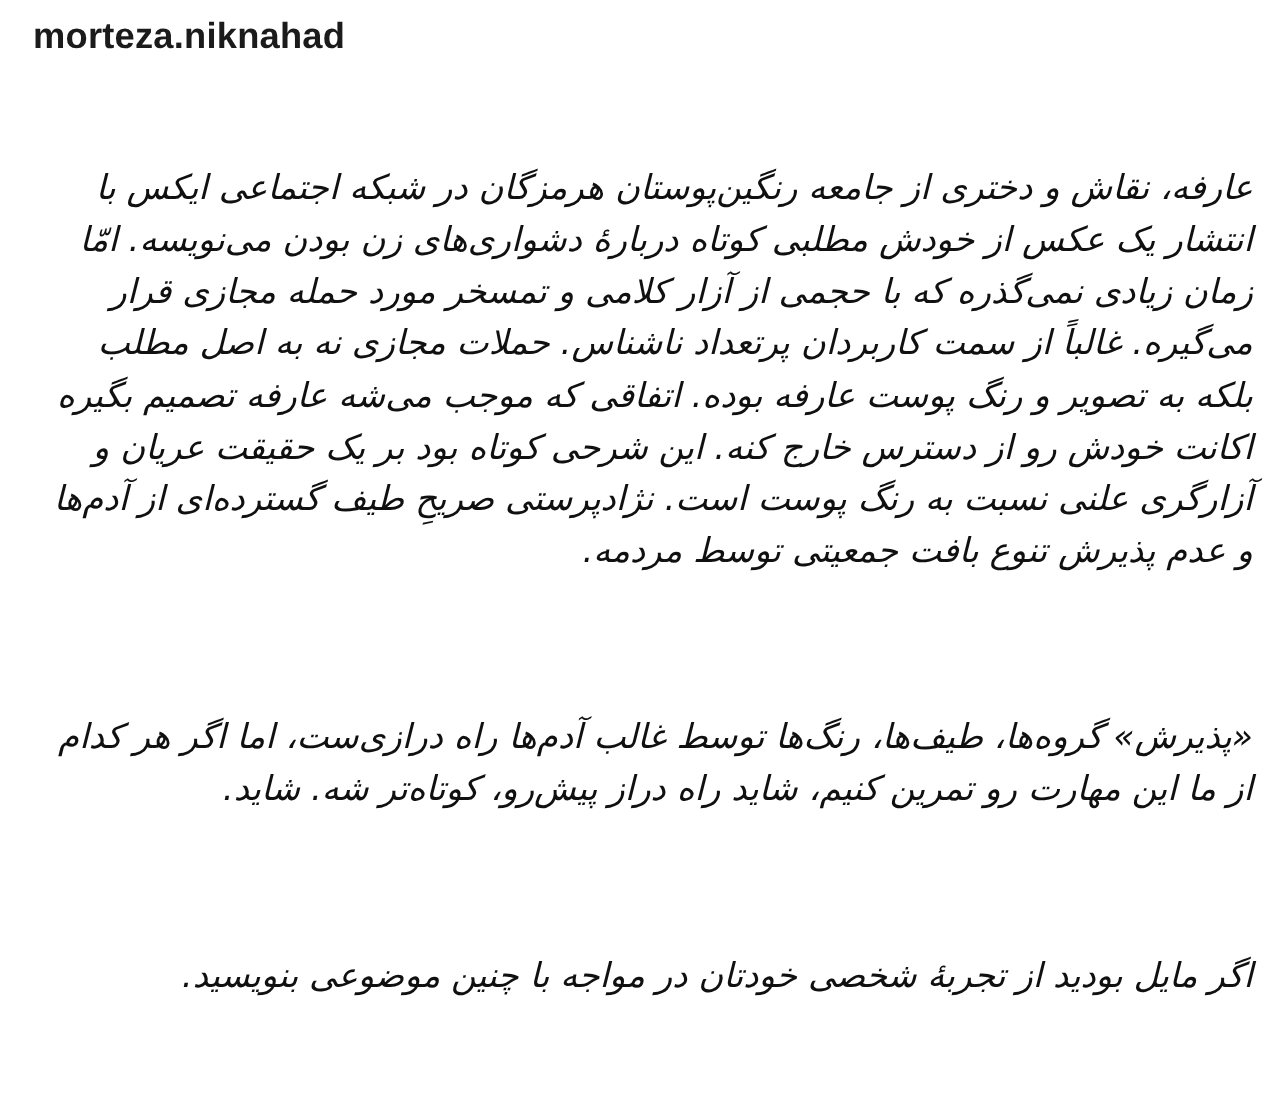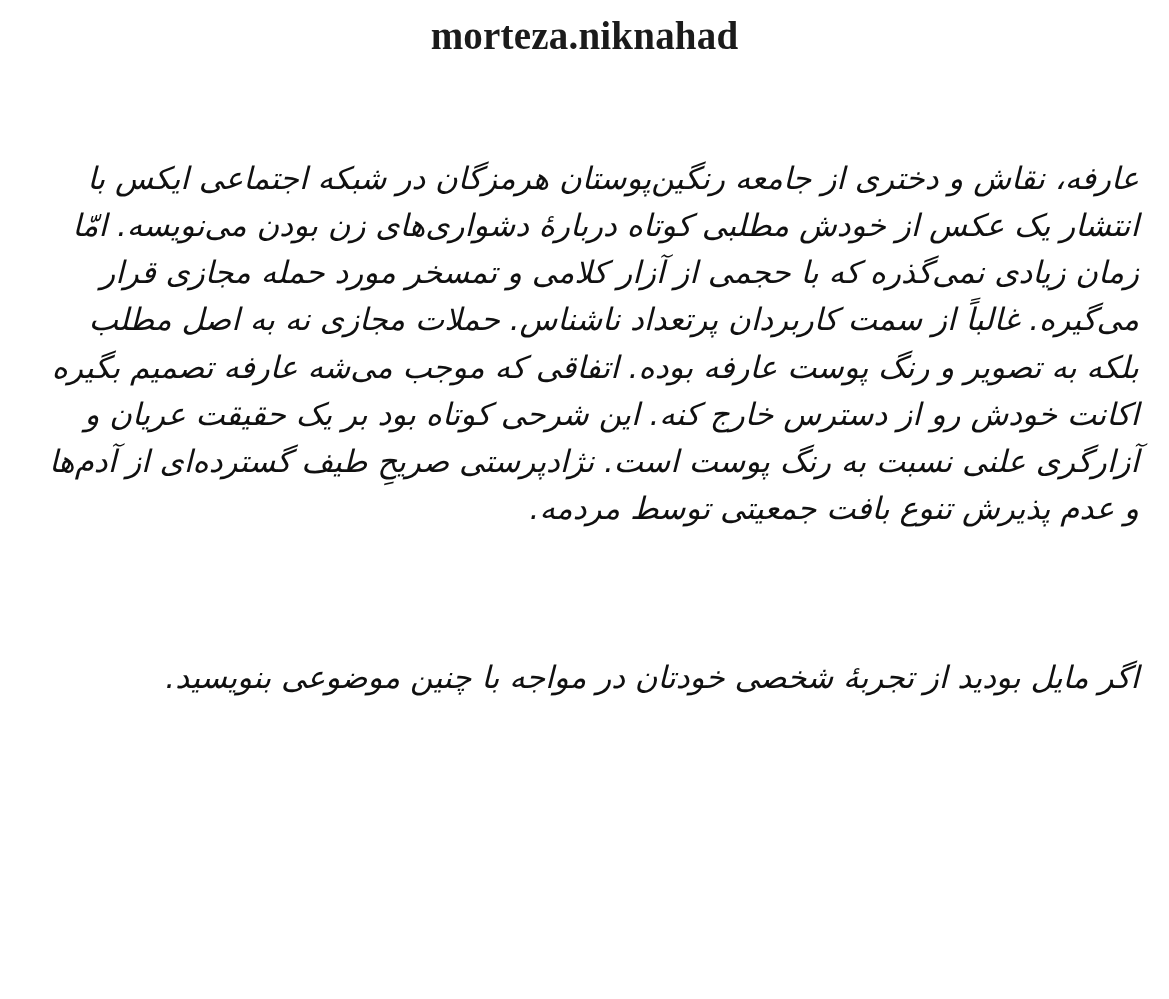--- a/index.html
+++ b/index.html
@@ -14,28 +14,28 @@
     font-family: "DejaVu Sans", "Liberation Sans", sans-serif;
     color: #111111;
   }
   .post {
     box-sizing: border-box;
     width: 1169px;
     padding: 14px 30px 0 30px;
   }
   .username {
     direction: ltr;
-    text-align: center;
-    font-size: 39px;
+    text-align: left;
+    font-size: 33px;
     line-height: 1.15;
     font-weight: 600;
     color: #1b1b1b;
     letter-spacing: 0.2px;
     margin: 0 0 2px 0;
-    font-family: Liberation Serif, serif;
+    font-family: Liberation Sans, sans-serif;
   }
   .body-text {
     direction: rtl;
     text-align: right;
     font-size: 31px;
     line-height: 1.52;
     color: #101010;
     white-space: pre-wrap;
     word-wrap: break-word;
     margin: 0;
@@ -50,16 +50,17 @@
 </style>
 </head>
 <body>
 
 <div class="post">
 
   <div class="username">morteza.niknahad</div>
 
   <div class="body-text">
     <p class="para">عارفه، نقاش و دختری از جامعه رنگین‌پوستان هرمزگان در شبکه اجتماعی ایکس با انتشار یک عکس از خودش مطلبی کوتاه دربارۀ دشواری‌های زن بودن می‌نویسه. امّا زمان زیادی نمی‌گذره که با حجمی از آزار کلامی و تمسخر مورد حمله مجازی قرار می‌گیره. غالباً از سمت کاربردان پرتعداد ناشناس. حملات مجازی نه به اصل مطلب بلکه به تصویر و رنگ پوست عارفه بوده. اتفاقی که موجب می‌شه عارفه تصمیم بگیره اکانت خودش رو از دسترس خارج کنه. این شرحی کوتاه بود بر یک حقیقت عریان و آزارگری علنی نسبت به رنگ پوست است. نژادپرستی صریحِ طیف گسترده‌ای از آدم‌ها و عدم پذیرش تنوع بافت جمعیتی توسط مردمه.</p>
+    <p class="para">«پذیرش» گروه‌ها، طیف‌ها، رنگ‌ها توسط غالب آدم‌ها راه درازی‌ست، اما اگر هر کدام از ما این مهارت رو تمرین کنیم، شاید راه دراز پیش‌رو، کوتاه‌تر شه. شاید.</p>
     <p class="para">اگر مایل بودید از تجربۀ شخصی خودتان در مواجه با چنین موضوعی بنویسید.</p>
   </div>
 
 </div>
 
 </body></html>

